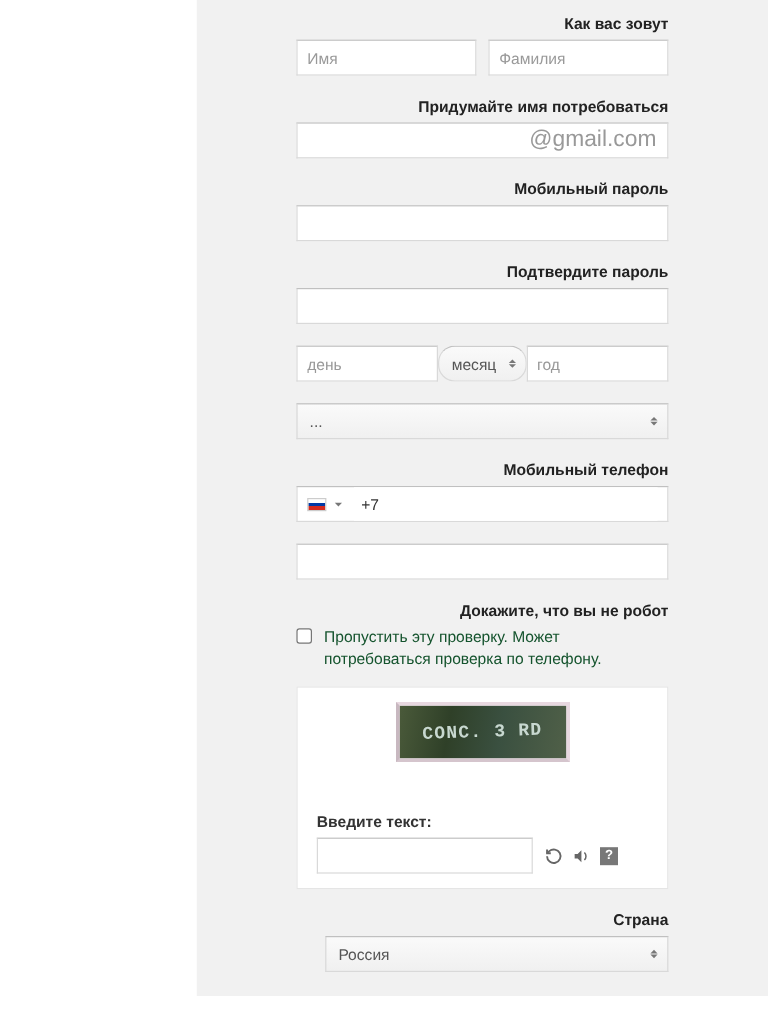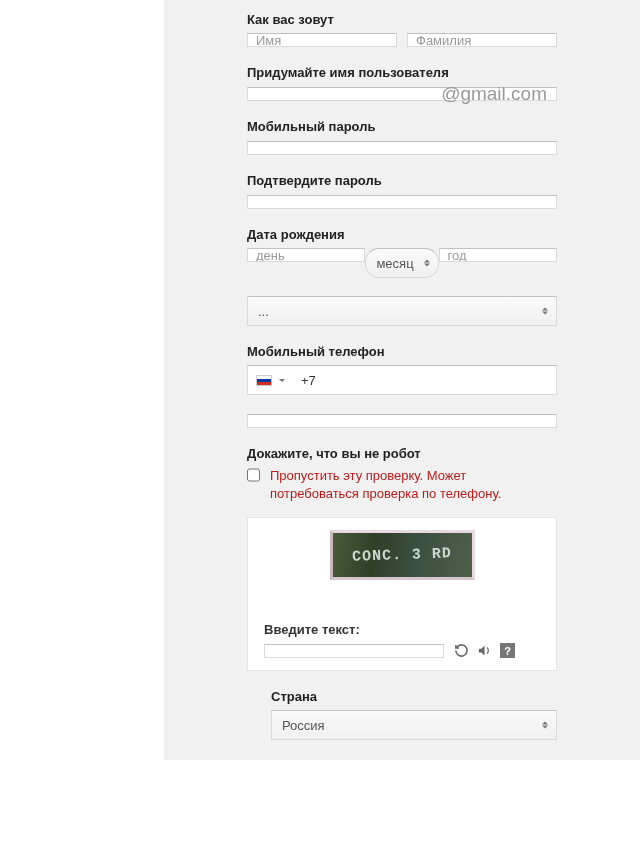--- a/index.html
+++ b/index.html
@@ -21,27 +21,28 @@
       margin: 0 auto;
     }
     .field-group {
       margin-bottom: 18px;
     }
     .field-label {
       font-weight: bold;
       color: #222;
       margin-bottom: 6px;
       display: block;
+      text-align: right;
     }
     input[type="text"], input[type="password"] {
       border: 1px solid #d9d9d9;
       border-top: 1px solid #c0c0c0;
       font-size: 13px;
       padding: 6px 8px;
-      height: 14px;
+      height: 30px;
       background: #fff;
       color: #333;
       width: 100%;
     }
     input[type="text"]::placeholder, input[type="password"]::placeholder {
       color: #999;
     }
     .name-row {
       display: flex;
       gap: 10px;
@@ -142,21 +143,21 @@
       align-items: flex-start;
       gap: 10px;
       margin-top: 6px;
     }
     .checkbox-row input[type="checkbox"] {
       width: 14px;
       height: 14px;
       margin-top: 1px;
     }
     .checkbox-label {
-      color: #b91c1c;
+      color: #14532d;
       line-height: 1.4;
     }
     .captcha-box {
       background: #fff;
       border: 1px solid #e5e5e5;
       padding: 12px 16px 12px 16px;
       margin-top: 14px;
     }
     .captcha-image {
       width: 145px;
@@ -226,39 +227,38 @@
 
     <div class="field-group">
       <label class="field-label">Как вас зовут</label>
       <div class="name-row">
         <input type="text" placeholder="Имя" style="">
         <input type="text" placeholder="Фамилия" style="">
       </div>
     </div>
 
     <div class="field-group">
-      <label class="field-label">Придумайте имя пользователя</label>
+      <label class="field-label">Придумайте имя потребоваться</label>
       <div class="username-wrap">
         <input type="text" style="padding-right: 90px;">
         <span class="username-suffix">@gmail.com</span>
       </div>
     </div>
 
     <div class="field-group">
       <label class="field-label">Мобильный пароль</label>
       <input type="password" style="">
     </div>
 
     <div class="field-group">
       <label class="field-label">Подтвердите пароль</label>
       <input type="password" style="">
     </div>
 
     <div class="field-group">
-      <label class="field-label">Дата рождения</label>
       <div class="dob-row">
         <input type="text" class="dob-day" placeholder="день" style="">
         <div class="select-box dob-month">
           <span>месяц</span>
           <span class="select-arrows">
               <span class="arrow-up"></span>
               <span class="arrow-down"></span>
             </span>
         </div>
         <input type="text" class="dob-year" placeholder="год" style="">

